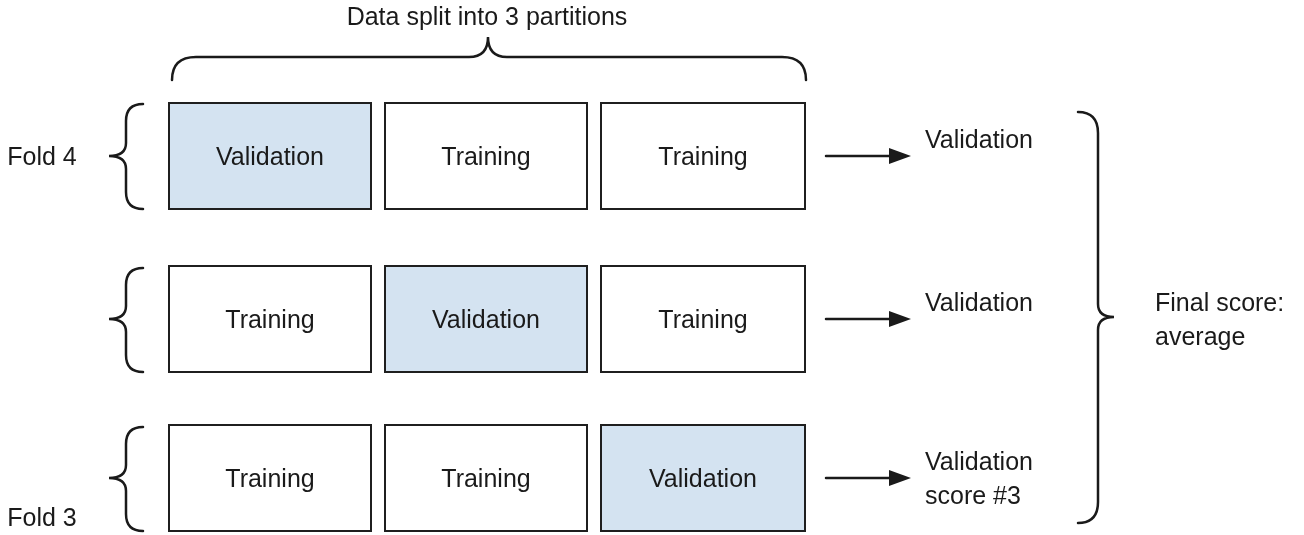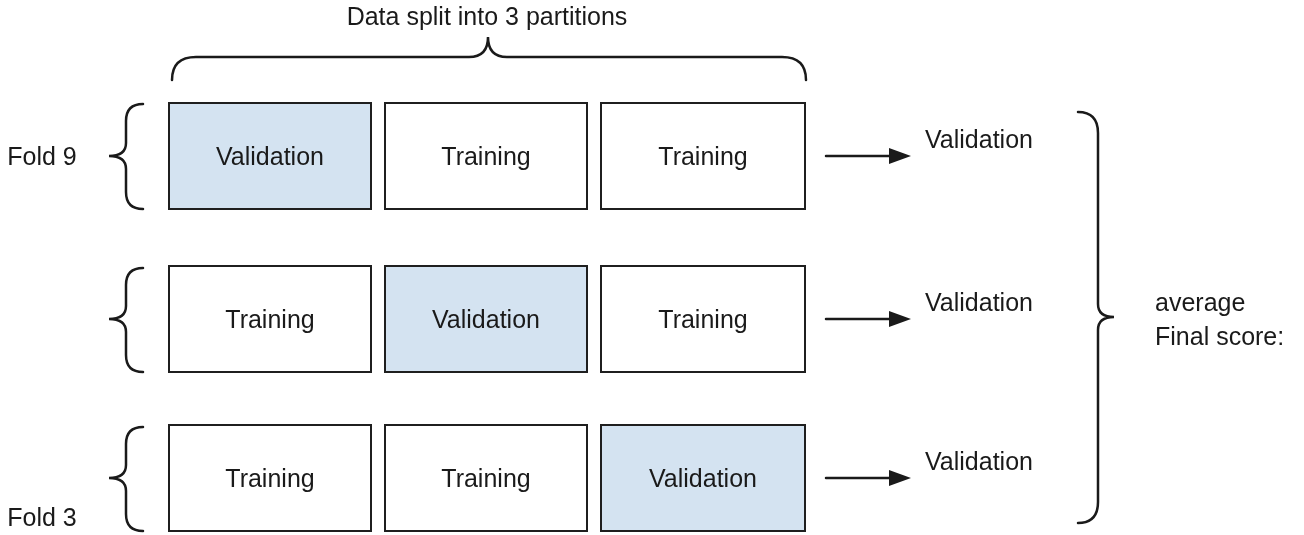--- a/index.html
+++ b/index.html
@@ -95,41 +95,42 @@
       <polygon class="arrow-head" points="889,311 911,319 889,327"></polygon>
     </g>
     <g>
       <path class="arrow-shaft" d="M826,478 L889,478"></path>
       <polygon class="arrow-head" points="889,470 911,478 889,486"></polygon>
     </g>
 
     <path d="M1078,112 Q1098,112 1098,133 L1098,304 Q1098,317 1114,317 Q1098,317 1098,330 L1098,502 Q1098,523 1078,523"></path>
   </svg>
 
-  <div class="fold-label" style="top:138px;">Fold 9</div>
+  <div class="fold-label" style="top:138px;">Fold 4</div>
   <div class="partition-box validation" style="left:168px;top:102px;width:204px;height:108px;">Validation</div>
   <div class="partition-box" style="left:384px;top:102px;width:204px;height:108px;">Training</div>
   <div class="partition-box" style="left:600px;top:102px;width:206px;height:108px;">Training</div>
   <div class="score" style="left:925px;top:122px;">
     <div>Validation</div>
   </div>
 
   <div class="partition-box" style="left:168px;top:265px;width:204px;height:108px;">Training</div>
   <div class="partition-box validation" style="left:384px;top:265px;width:204px;height:108px;">Validation</div>
   <div class="partition-box" style="left:600px;top:265px;width:206px;height:108px;">Training</div>
   <div class="score" style="left:925px;top:285px;">
     <div>Validation</div>
   </div>
 
   <div class="fold-label" style="top:460px;margin-top:39px;">Fold 3</div>
   <div class="partition-box" style="left:168px;top:424px;width:204px;height:108px;">Training</div>
   <div class="partition-box" style="left:384px;top:424px;width:204px;height:108px;">Training</div>
   <div class="partition-box validation" style="left:600px;top:424px;width:206px;height:108px;">Validation</div>
   <div class="score" style="left:925px;top:444px;">
     <div>Validation</div>
+    <div>score #3</div>
   </div>
 
   <div class="final" style="left:1155px;top:285px;">
+    <div>Final score:</div>
     <div>average</div>
-    <div>Final score:</div>
   </div>
 
 </div>
 
 </body></html>

